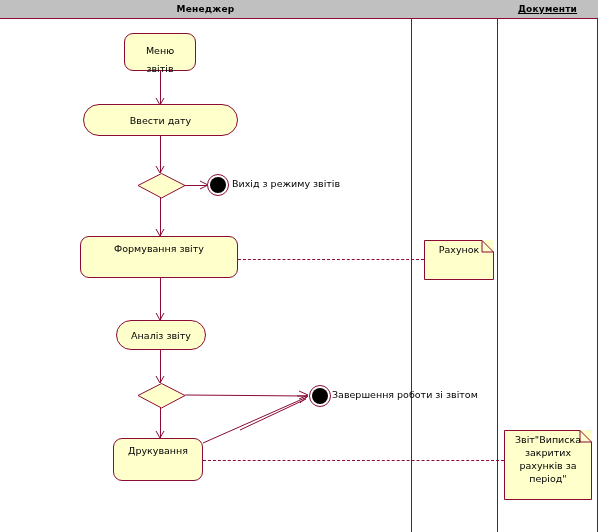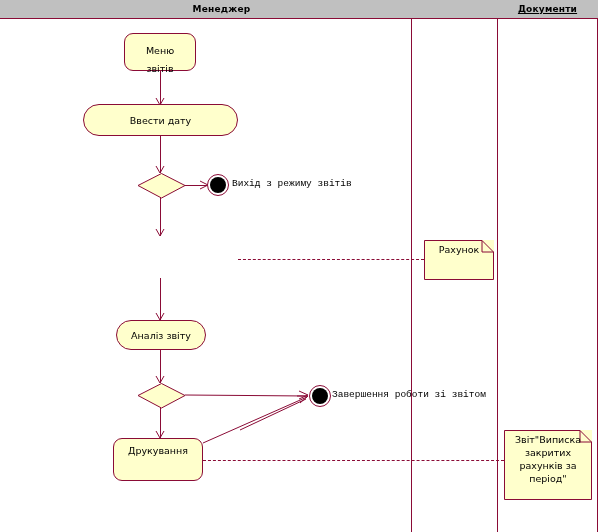--- a/index.html
+++ b/index.html
@@ -44,21 +44,20 @@
     position:absolute;border:1px solid #8a0b36;border-radius:50%;
     background:#ffffff;box-sizing:border-box;
   }
   .final .dot{
     position:absolute;left:2px;top:2px;right:2px;bottom:2px;
     border-radius:50%;background:#000000;
   }
   .final-label{
     position:absolute;font-size:9.5px;color:#000000;white-space:nowrap;
     line-height:12px;
-    font-family:Liberation Mono, monospace;
   }
   
   .note{
     position:absolute;background:#ffffcc;box-sizing:border-box;
     font-size:9.5px;color:#000000;line-height:13px;
   }
   .note svg{position:absolute;left:0;top:0;}
   .note .txt{position:relative;padding:3px 4px 0 4px;text-align:center;}
   .note .txt div{white-space:nowrap;}
   
@@ -70,21 +69,21 @@
   }
   .diag{position:absolute;left:0;top:0;pointer-events:none;}
 </style>
 </head>
 <body>
 
 <div id="canvas">
 
   <div class="lane-header-bar"></div>
 
-  <div class="lane-title" style="left:16px;width:411px;">Менеджер</div>
+  <div class="lane-title" style="left:0;width:411px;">Менеджер</div>
   <div class="lane-title" style="left:497px;width:101px;text-decoration:underline;">Документи</div>
 
   <div class="lane-divider" style="left:411px;"></div>
   <div class="lane-divider" style="left:497px;"></div>
   <div class="lane-divider" style="left:597px;"></div>
 
   <div class="edge v" style="left:160px;top:71px;height:33px;"></div>
 
   <div class="edge v" style="left:160px;top:136px;height:37px;"></div>
 
@@ -137,20 +136,23 @@
   <div class="node stadium" style="left:83px;top:104px;width:155px;height:32px;">
     <span>Ввести дату</span>
   </div>
 
   <div class="diamond" style="left:137px;top:173px;">
     <svg width="49" height="26">
       <polygon points="24.5,0.5 48,12.5 24.5,25 1,12.5" fill="#ffffcc" stroke="#8a0b36" stroke-width="1"></polygon>
     </svg>
   </div>
 
+  <div class="node rr" style="left:80px;top:236px;width:158px;height:42px;">
+    <span>Формування звіту</span>
+  </div>
 
   <div class="node stadium" style="left:116px;top:320px;width:90px;height:30px;">
     <span>Аналіз звіту</span>
   </div>
 
   <div class="diamond" style="left:137px;top:383px;">
     <svg width="49" height="26">
       <polygon points="24.5,0.5 48,12.5 24.5,25 1,12.5" fill="#ffffcc" stroke="#8a0b36" stroke-width="1"></polygon>
     </svg>
   </div>

